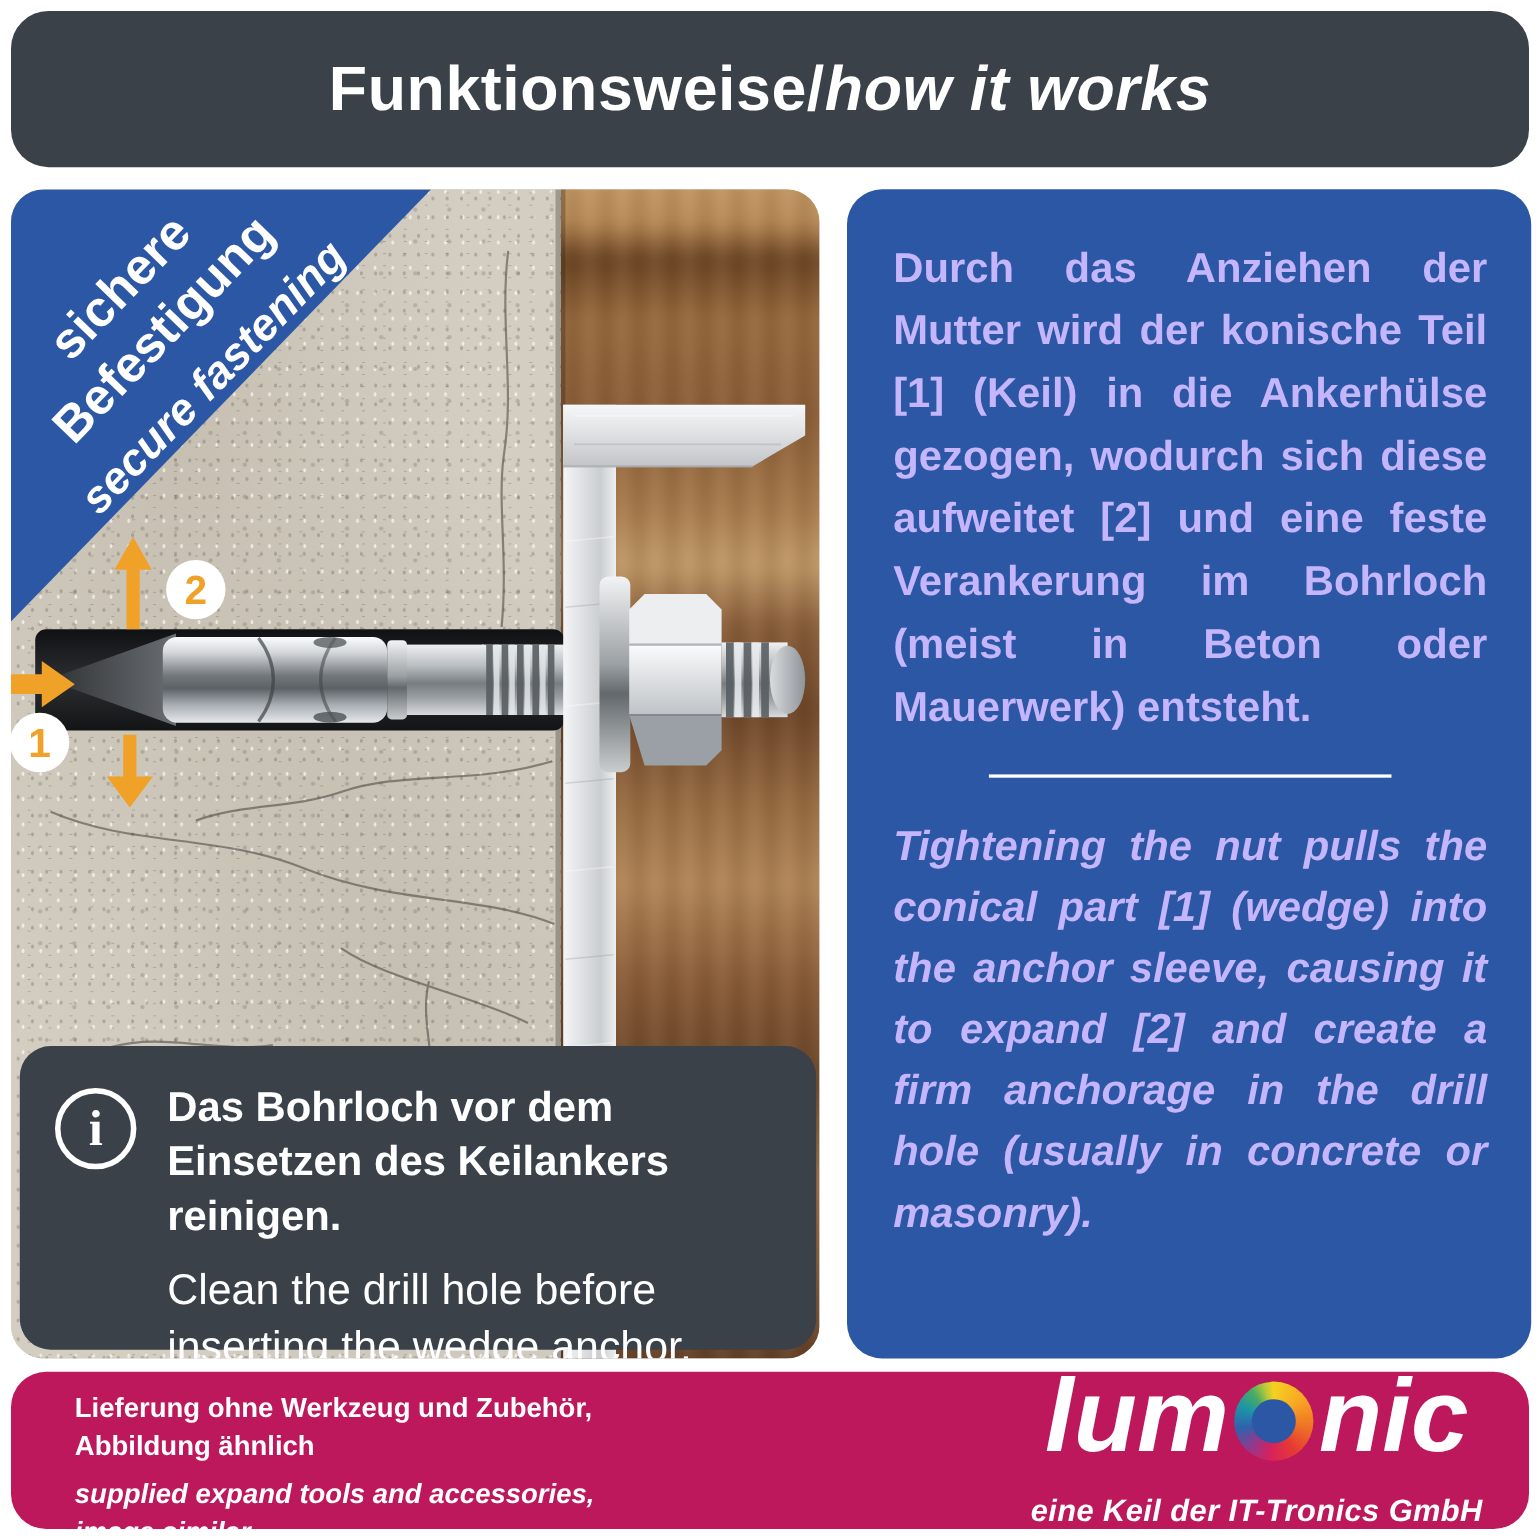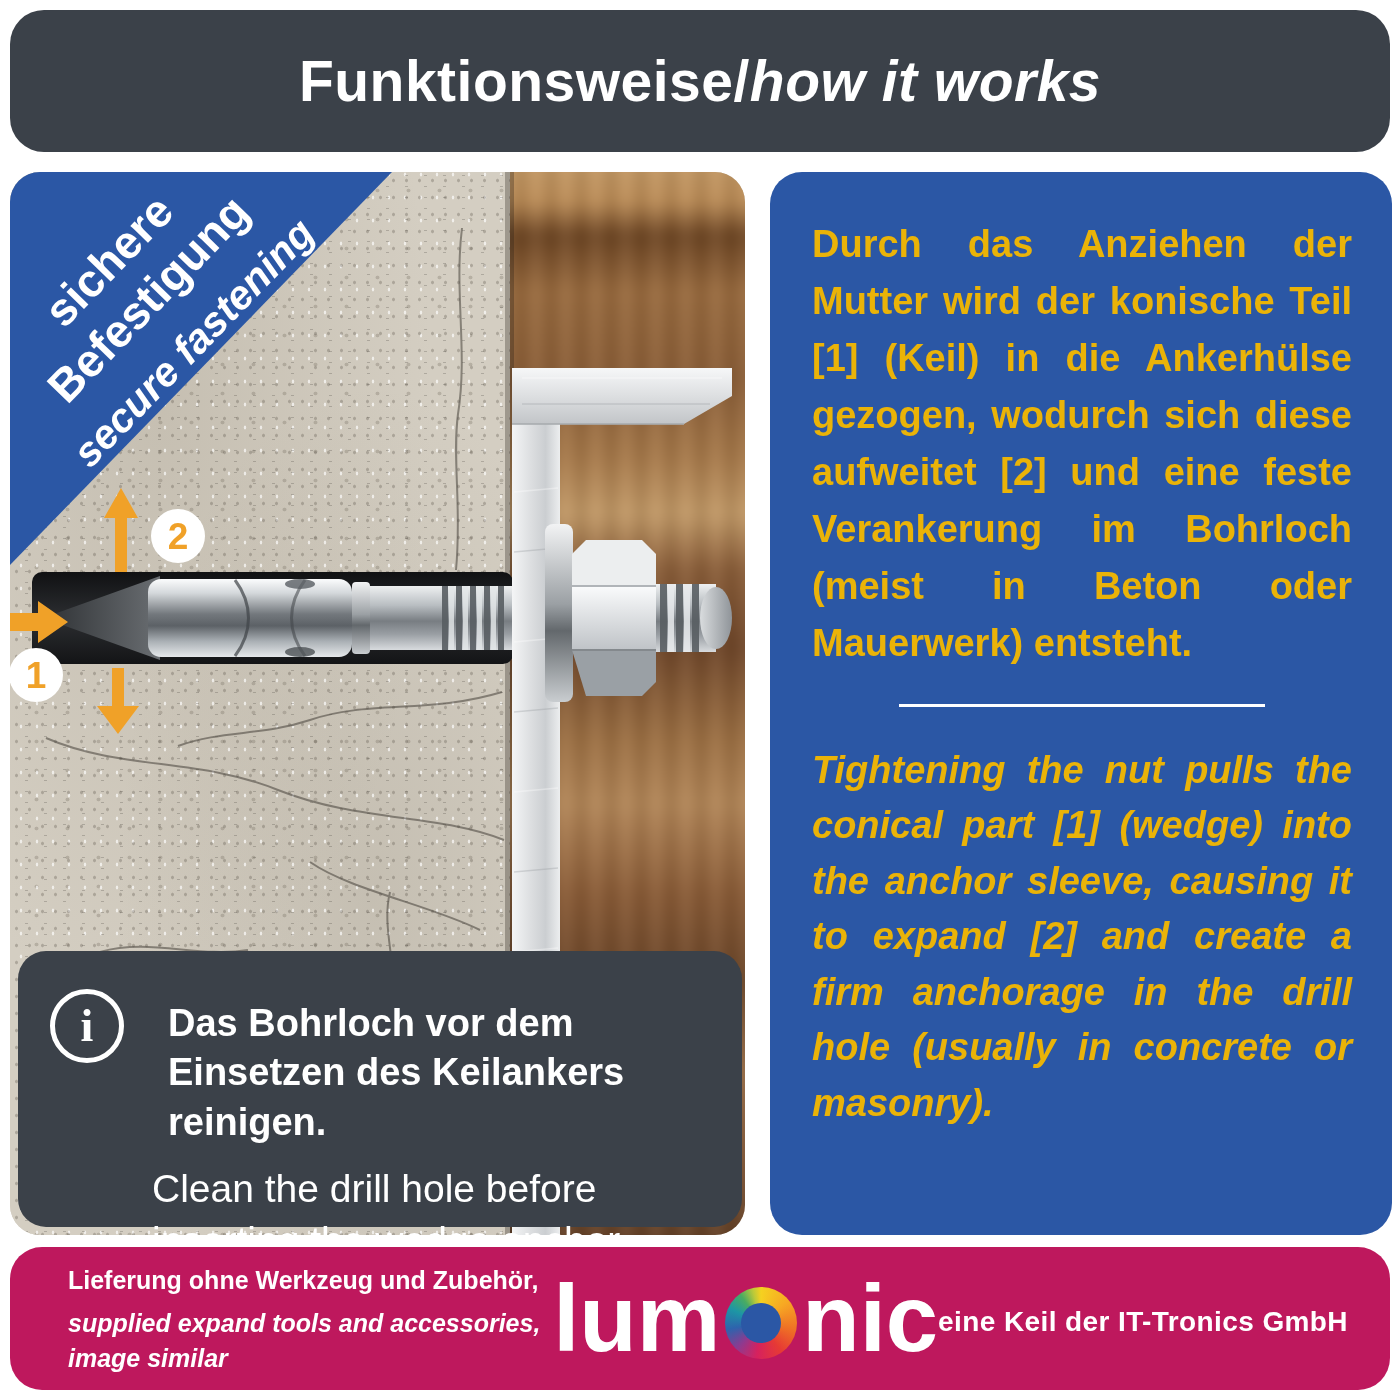--- a/index.html
+++ b/index.html
@@ -48,41 +48,41 @@
   .banner-text .b3{font-size:41px;font-weight:bold;font-style:italic;margin-top:12px;}
 
   
   .infobox{position:absolute;left:8px;right:3px;bottom:8px;height:276px;
            background:#3b4149;border-radius:28px;display:flex;align-items:flex-start;
            padding:32px 22px 0 32px;gap:28px;color:#fff;box-sizing:border-box;}
   .info-icon{flex:0 0 64px;height:64px;border:5px solid #fff;border-radius:50%;
              display:grid;place-items:center;margin-top:6px;
              font-family:"Liberation Serif",serif;font-weight:bold;font-size:46px;line-height:1;}
   .info-texts{flex:1;}
-  .info-de{margin:16px;font-size:38px;font-weight:bold;line-height:1.3;}
+  .info-de{margin:0;font-size:38px;font-weight:bold;line-height:1.3;}
   .info-en{margin:16px 0 0 0;font-size:39px;line-height:1.32;}
 
   
   .text-panel{position:absolute;left:770px;top:172px;width:622px;height:1063px;
-              background:#2b57a5;border-radius:32px;color:#eab308;box-sizing:border-box;
+              background:#2b57a5;border-radius:32px;color:#c4b5fd;box-sizing:border-box;
               padding:44px 40px 0 42px;}
   .de-text{margin:0;font-size:38px;font-weight:bold;line-height:1.5;
            text-align:justify;}
   .divider{width:366px;height:3px;background:#fff;margin:32px auto 36px auto;}
   .en-text{margin:0;font-size:38px;font-weight:bold;font-style:italic;line-height:1.46;
            text-align:justify;}
 
   
   .footer{position:absolute;left:10px;top:1247px;width:1380px;height:143px;
           background:#be185d;border-radius:32px;color:#fff;}
   .notes{position:absolute;left:58px;top:16px;font-size:25px;line-height:1.4;}
   .note-de{font-weight:bold;}
   .note-en{font-weight:bold;font-style:italic;margin-top:8px;}
-  .brand{position:absolute;right:42px;top:0;height:100%;display:flex;
-         align-items:center;justify-content:flex-start;}
+  .brand{position:absolute;right:42px;top:0;height:100%;display:flex;flex-direction:column;
+         align-items:center;justify-content:space-between;font-style:italic;}
   .wordmark{display:flex;align-items:center;font-size:94px;font-weight:bold;line-height:.85;}
   .ring{width:72px;height:72px;border-radius:50%;margin:0 5px;transform:translateY(5px);
         background:conic-gradient(#f5d120,#f7a823 14%,#ef7125 28%,#e63a34 40%,#d6215e 52%,
                    #8e3a8f 62%,#2e63ad 72%,#1d96a5 82%,#49ab62 90%,#b9c93a 96%,#f5d120);
         display:grid;place-items:center;}
   .ring::after{content:"";width:40px;height:40px;border-radius:50%;background:#2b57a5;}
   .tagline{font-size:28px;font-weight:bold;margin-top:6px;letter-spacing:.4px;}
 </style>
 </head>
 <body>
@@ -266,20 +266,21 @@
   <section class="text-panel">
     <p class="de-text">Durch das Anziehen der Mutter wird der konische Teil [1] (Keil) in die Ankerhülse gezogen, wodurch sich diese aufweitet [2] und eine feste Verankerung im Bohrloch (meist in Beton oder Mauerwerk) entsteht.</p>
     <div class="divider"></div>
     <p class="en-text">Tightening the nut pulls the conical part [1] (wedge) into the anchor sleeve, causing it to expand [2] and create a firm anchorage in the drill hole (usually in concrete or masonry).</p>
   </section>
 
   <footer class="footer">
     <div class="notes">
       <div class="note-de">
         <div>Lieferung ohne Werkzeug und Zubehör,</div>
+        <div>Abbildung ähnlich</div>
       </div>
       <div class="note-en">
         <div>supplied expand tools and accessories,</div>
         <div>image similar</div>
       </div>
     </div>
     <div class="brand">
       <div class="wordmark">
           <span>lum</span>
           <span class="ring"></span>

